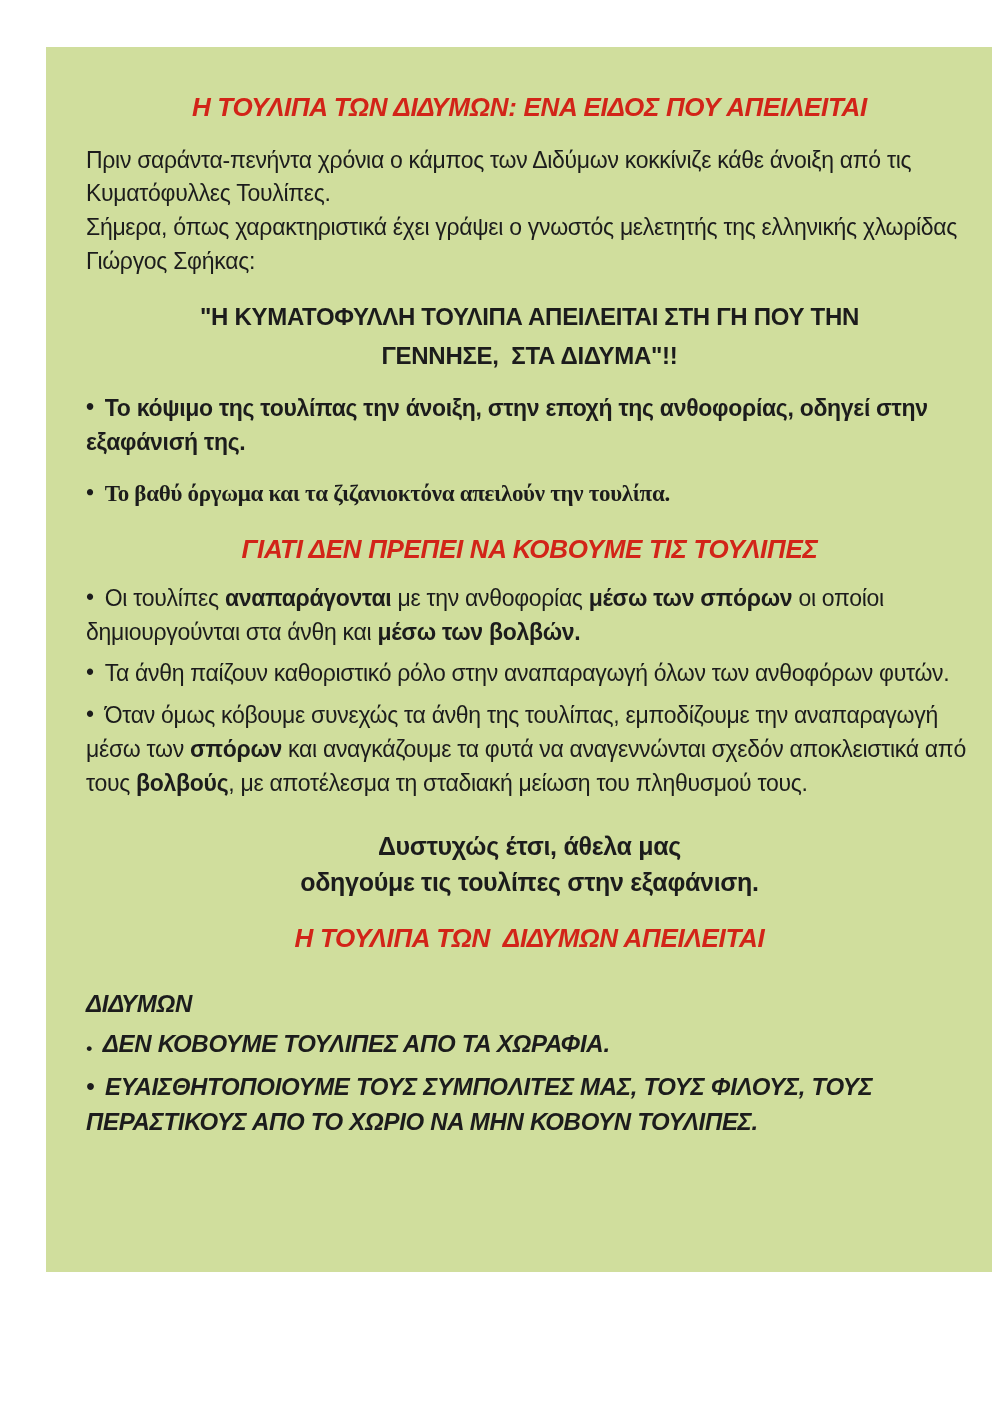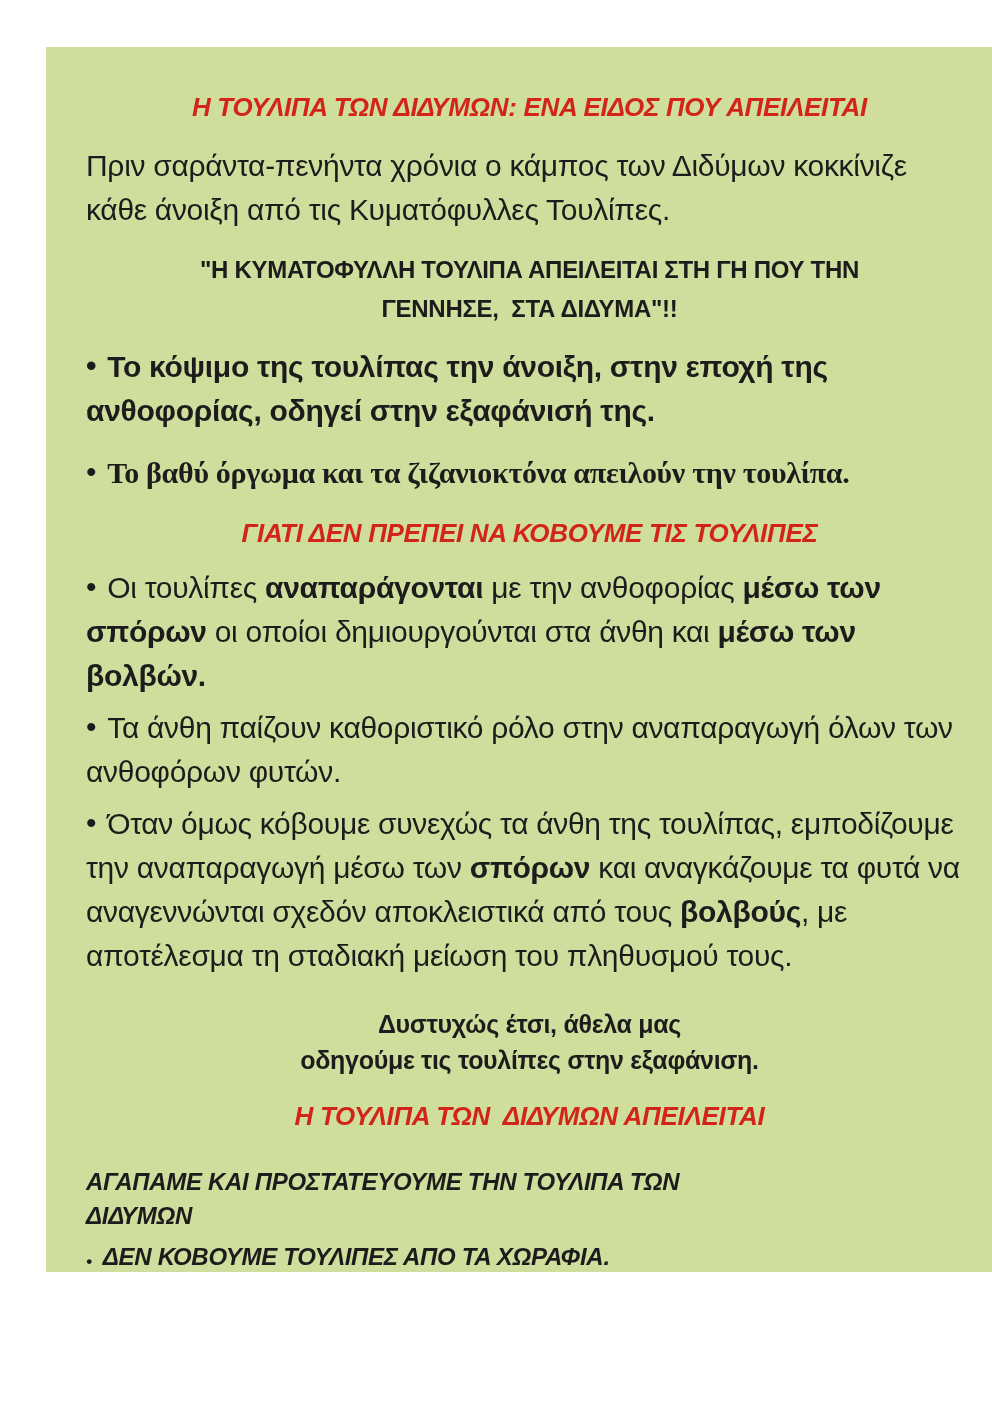--- a/index.html
+++ b/index.html
@@ -27,21 +27,21 @@
     font-style: italic;
     font-size: 26px;
     line-height: 1.25;
     text-align: center;
     white-space: pre;
   }
   .h1 { margin: 2px 0 20px 0; }
   .h2 { margin: 22px 0 16px 0; }
   .h3 { margin: 22px 0 32px 0; }
   .body-text {
-    font-size: 30px;
+    font-size: 23px;
     line-height: 1.47;
     margin: 0;
   }
   .bold { font-weight: bold; }
   .quote {
     margin: 18px 0 16px 0;
   }
   .quote-line {
     font-size: 24px;
     font-weight: bold;
@@ -84,20 +84,21 @@
 </style>
 </head>
 <body>
 
 <div class="card">
 
   <div class="red-heading h1">Η ΤΟΥΛΙΠΑ ΤΩΝ ΔΙΔΥΜΩΝ: ΕΝΑ ΕΙΔΟΣ ΠΟΥ ΑΠΕΙΛΕΙΤΑΙ</div>
 
   <p class="body-text">Πριν σαράντα-πενήντα χρόνια ο κάμπος των Διδύμων κοκκίνιζε κάθε άνοιξη από τις Κυματόφυλλες Τουλίπες.</p>
 
+  <p class="body-text">Σήμερα, όπως χαρακτηριστικά έχει γράψει ο γνωστός μελετητής της ελληνικής χλωρίδας Γιώργος Σφήκας:</p>
 
   <div class="quote">
     <div class="quote-line">"Η ΚΥΜΑΤΟΦΥΛΛΗ ΤΟΥΛΙΠΑ ΑΠΕΙΛΕΙΤΑΙ ΣΤΗ ΓΗ ΠΟΥ ΤΗΝ</div>
     <div class="quote-line">ΓΕΝΝΗΣΕ,  ΣΤΑ ΔΙΔΥΜΑ"!!</div>
   </div>
 
   <p class="body-text bold bullet-para mb10">
     <span class="dot">•</span><span>Το κόψιμο της τουλίπας την άνοιξη, στην εποχή της ανθοφορίας, οδηγεί στην εξαφάνισή της.</span>
   </p>
 
@@ -120,22 +121,24 @@
   </p>
 
   <div class="conclusion">
     <div>Δυστυχώς έτσι, άθελα μας</div>
     <div>οδηγούμε τις τουλίπες στην εξαφάνιση.</div>
   </div>
 
   <div class="red-heading h3">Η ΤΟΥΛΙΠΑ ΤΩΝ  ΔΙΔΥΜΩΝ ΑΠΕΙΛΕΙΤΑΙ</div>
 
   <div class="caps caps-statement">
-    <div class="caps-line">ΑΓΑΠΑΜΕ ΚΑΙ ΠΡΟΣΤΑΤΕΥΟΥΜΕ ΤΗΝ ΤΟΥΛΙΠΑ ΤΩΝ</div>
     <div class="caps-line">ΔΙΔΥΜΩΝ</div>
   </div>
 
   <p class="caps caps-bullet">
     <span class="dot-low">•</span><span>ΔΕΝ ΚΟΒΟΥΜΕ ΤΟΥΛΙΠΕΣ ΑΠΟ ΤΑ ΧΩΡΑΦΙΑ.</span>
   </p>
 
+  <p class="caps caps-bullet">
+    <span class="dot">•</span><span>ΕΥΑΙΣΘΗΤΟΠΟΙΟΥΜΕ ΤΟΥΣ ΣΥΜΠΟΛΙΤΕΣ ΜΑΣ, ΤΟΥΣ ΦΙΛΟΥΣ, ΤΟΥΣ ΠΕΡΑΣΤΙΚΟΥΣ ΑΠΟ ΤΟ ΧΩΡΙΟ ΝΑ ΜΗΝ ΚΟΒΟΥΝ ΤΟΥΛΙΠΕΣ.</span>
+  </p>
 
 </div>
 
 </body></html>

